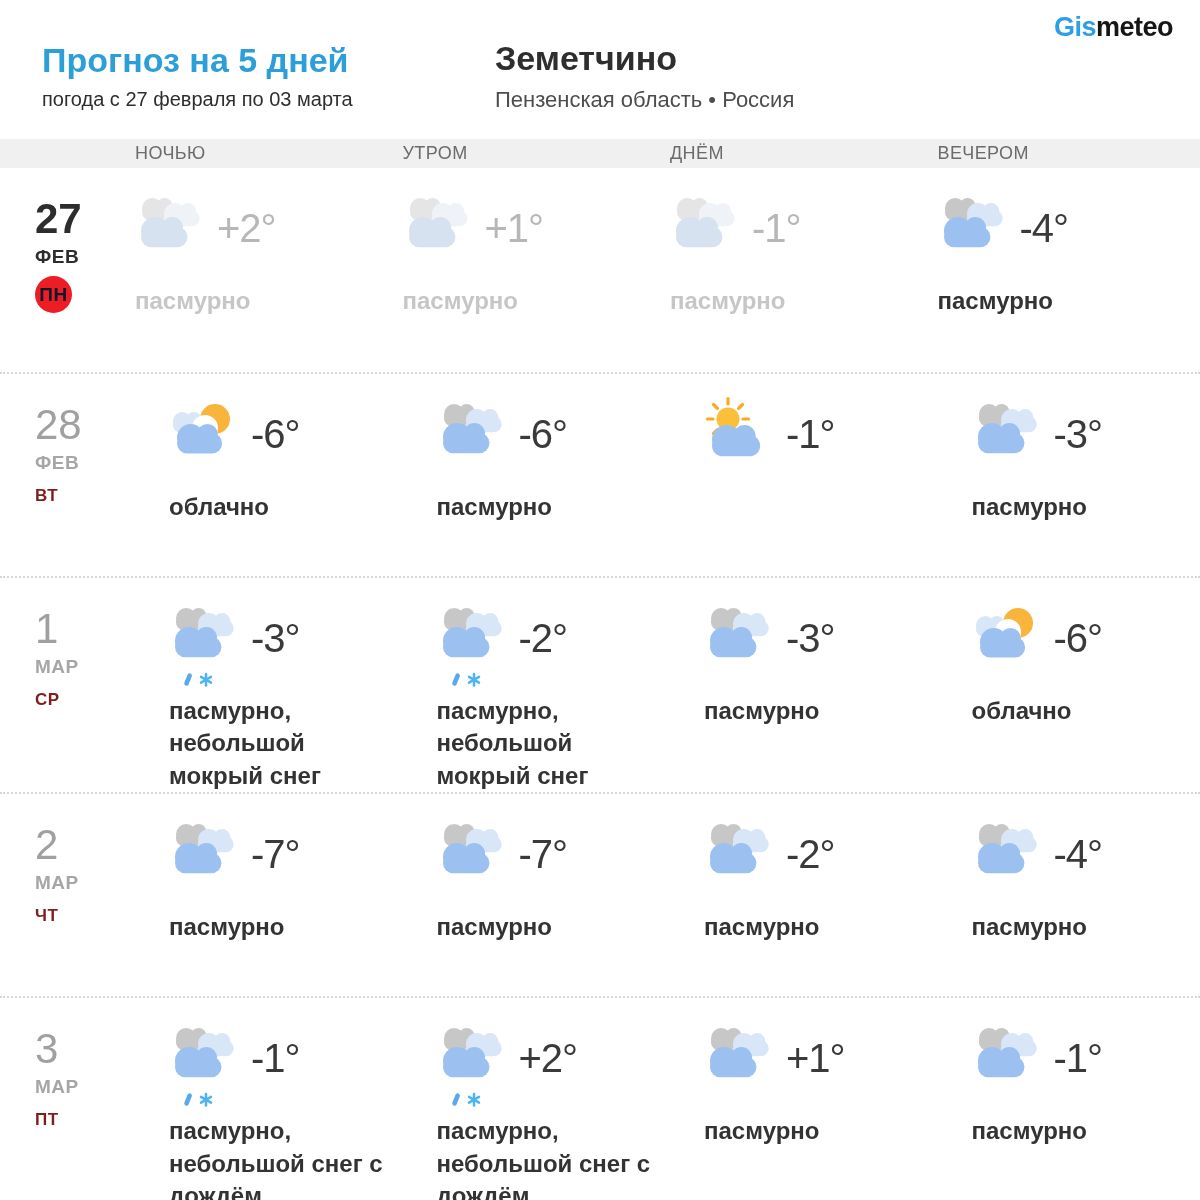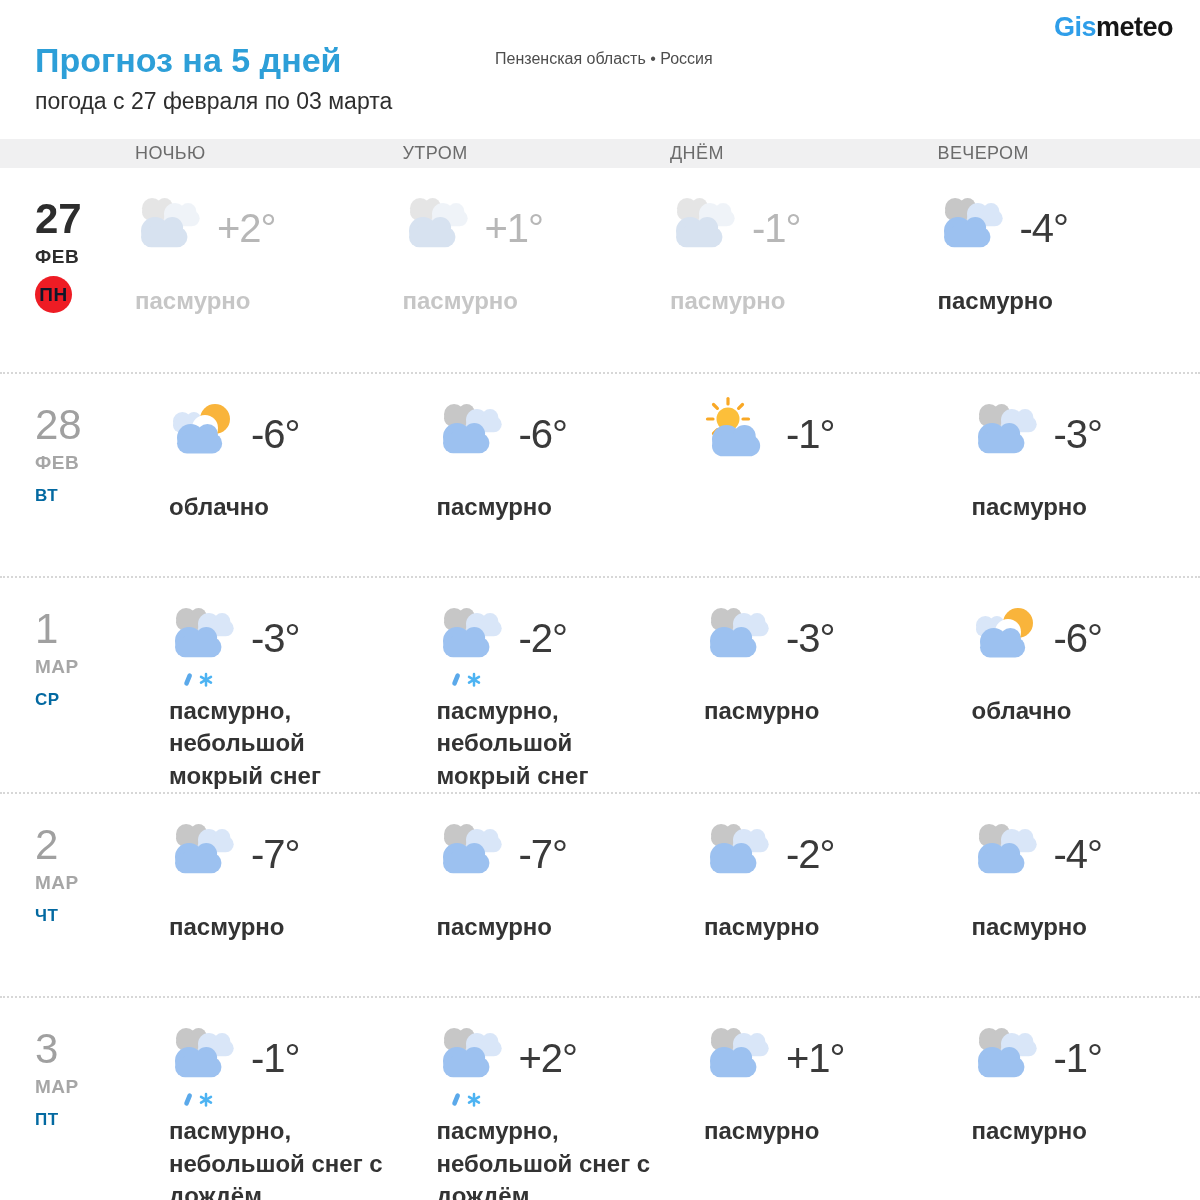--- a/index.html
+++ b/index.html
@@ -5,45 +5,45 @@
   :root{
     --accent:#2d9fd8; --logo-blue:#2f9ee9; --red:#ee1c24;
     --text-dark:#333; --text-gray:#a0a0a0; --head-gray:#6b6b6b;
   }
   *{box-sizing:border-box;margin:0;padding:0}
   html,body{width:1200px;height:1200px;background:#fff;overflow:hidden;
     font-family:"Liberation Sans", sans-serif;color:var(--text-dark);}
 
   
   .top{position:relative;height:139px;width:100%;}
-  .title-block{position:absolute;left:35px;top:42px;}
+  .title-block{position:absolute;left:42px;top:42px;}
   .page-title{font-size:34px;font-weight:700;color:var(--accent);line-height:1.1;}
-  .page-sub{font-size:23px;color:#2e2e2e;margin-top:9px;}
+  .page-sub{font-size:20px;color:#2e2e2e;margin-top:9px;}
   .city-block{position:absolute;left:495px;top:40px;}
   .city-name{font-size:34px;font-weight:700;color:#2e2e2e;line-height:1.1;}
-  .region{font-size:16px;color:#4d4d4d;margin-top:10px;}
+  .region{font-size:22px;color:#4d4d4d;margin-top:10px;}
   .logo{position:absolute;right:27px;top:12px;font-size:27px;font-weight:700;
     letter-spacing:-0.5px;text-decoration:none;cursor:pointer;}
   .logo .gis{color:var(--logo-blue);} .logo .meteo{color:#161616;}
 
   
   .colhead{height:29px;background:#f0f0f1;display:grid;
     grid-template-columns:130px repeat(4,1fr);align-items:center;}
   .col-label{font-size:18px;color:var(--head-gray);padding-left:5px;letter-spacing:.4px;}
 
   
   #days{width:100%;}
   .day-row{display:grid;grid-template-columns:130px repeat(4,1fr);
     min-height:204px;cursor:pointer;}
   .day-row + .day-row{border-top:2px dotted #d7d7d7;gap:34px;}
 
   .date-cell{padding:30px 0 0 35px;}
   .day-num{font-size:42px;line-height:1;color:var(--text-gray);}
   .day-month{font-size:19px;font-weight:700;color:#a6a6a6;margin-top:6px;letter-spacing:.5px;}
-  .weekday{font-size:17px;font-weight:700;color:#0369a1;margin-top:12px;letter-spacing:.5px;}
+  .weekday{font-size:17px;font-weight:700;color:#7f1d1d;margin-top:12px;letter-spacing:.5px;}
   .today .day-num{color:#2d2d2d;font-weight:700;}
   .today .day-month{color:#2d2d2d;}
   .today .weekday{width:37px;height:37px;border-radius:50%;background:var(--red);
     color:#0f172a;display:flex;align-items:center;justify-content:center;
     font-size:19px;margin-top:8px;}
 
   .cell{padding:24px 10px 0 5px;}
   .cell-top{display:flex;align-items:center;height:72px;}
   .wicon{flex:0 0 72px;overflow:visible;}
   .temp{font-size:40px;color:#3a3a3a;margin-left:10px;letter-spacing:-1px;white-space:nowrap;}
@@ -56,20 +56,21 @@
 </style>
 </head>
 <body>
 
 <div class="top">
   <div class="title-block">
     <h1 class="page-title">Прогноз на 5 дней</h1>
     <div class="page-sub">погода с 27 февраля по 03 марта</div>
   </div>
   <div class="city-block">
+    <h2 class="city-name">Земетчино</h2>
     <div class="region">Пензенская область • Россия</div>
   </div>
   <a class="logo"><span class="gis">Gis</span><span class="meteo">meteo</span></a>
 </div>
 
 <div class="colhead">
   <div></div>
   <div class="col-label">НОЧЬЮ</div>
   <div class="col-label">УТРОМ</div>
   <div class="col-label">ДНЁМ</div>

